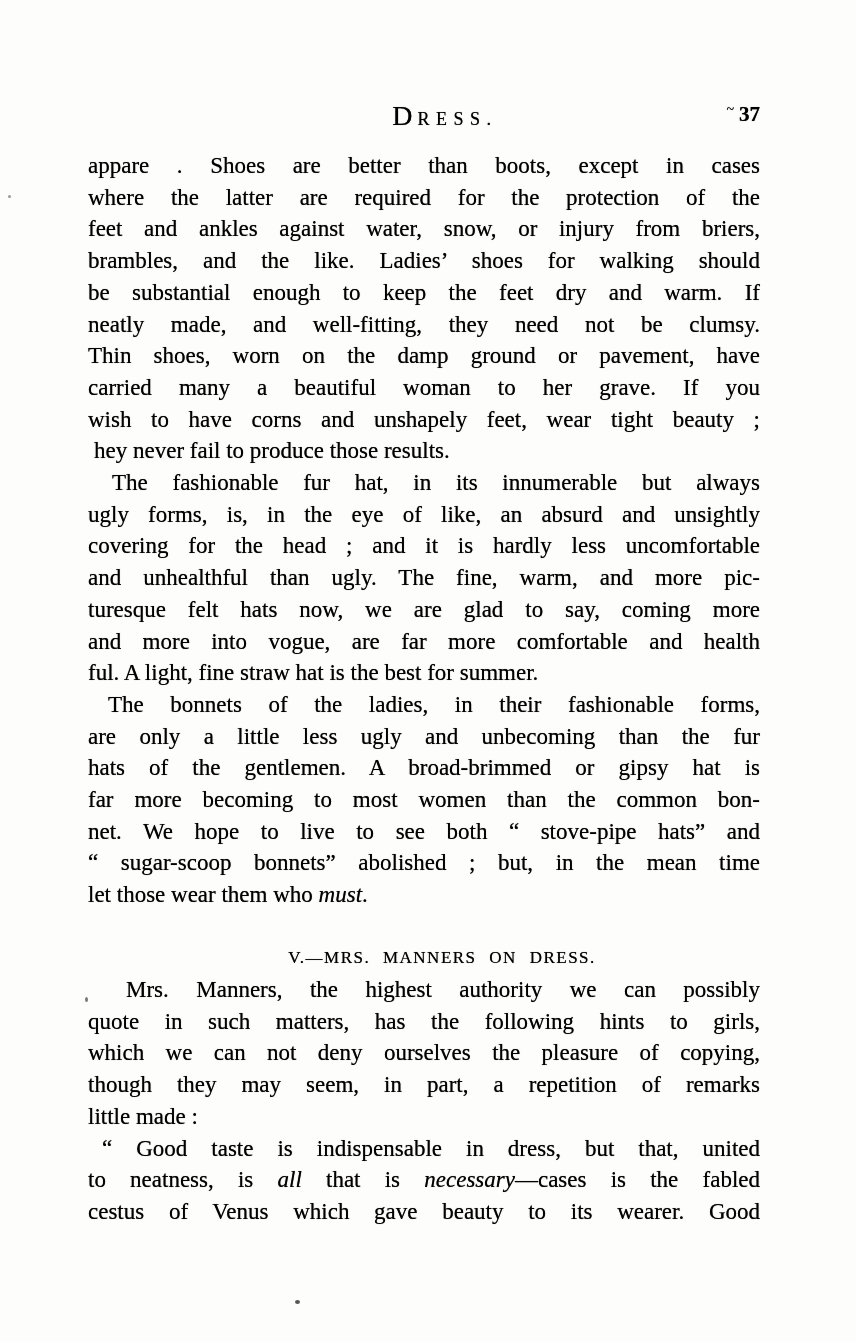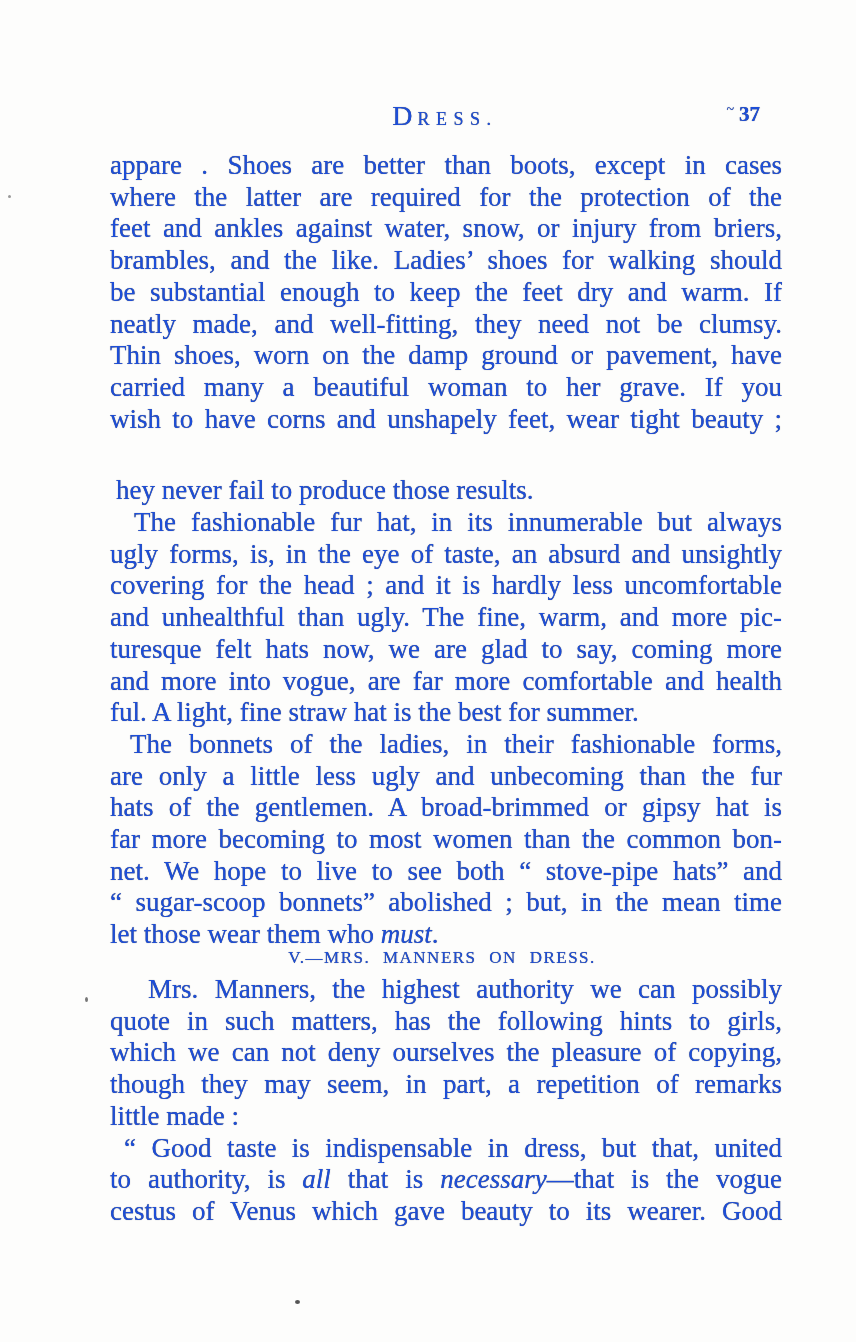--- a/index.html
+++ b/index.html
@@ -2,21 +2,21 @@
 <html><head>
 <meta charset="utf-8">
 <style>
   html, body { margin: 0; padding: 0; background: #e8e8e8; }
   .page {
     position: relative;
     width: 856px;
     height: 1342px;
     background: #fdfdfc;
     font-family: "Liberation Serif", "DejaVu Serif", serif;
-    color: #1d4ed8;
+    color: #000000;
     overflow: hidden;
   }
   .ink { text-shadow: 0 0 0.7px rgba(35,30,25,0.8); }
 
   
   .running-header {
     position: absolute;
     top: 100px; left: 94px;
     width: 672px; height: 36px;
   }
@@ -36,23 +36,23 @@
   .page-num .mark {
     font-size: 14px;
     vertical-align: 7px;
     margin-right: 5px;
     font-weight: normal;
   }
 
   
   .text-block {
     position: absolute;
-    left: 110px;
+    left: 88px;
     width: 672px;
-    font-size: 27px;
+    font-size: 23px;
     line-height: 31.7px;
   }
   #block1 { top: 150px; }
   #block2 { top: 974px; }
   .line { text-align: justify; }
   .line.j { text-align-last: justify; }
   .it { font-style: italic; }
 
   .section-heading {
     position: absolute;
@@ -89,23 +89,23 @@
   <div class="text-block" id="block1">
       <div class="line ink j"><span>appare .  Shoes are better than boots, except in cases</span></div>
       <div class="line ink j"><span>where the latter are required for the protection of the</span></div>
       <div class="line ink j"><span>feet and ankles against water, snow, or injury from briers,</span></div>
       <div class="line ink j"><span>brambles, and the like.  Ladies’ shoes for walking should</span></div>
       <div class="line ink j"><span>be substantial enough to keep the feet dry and warm.  If</span></div>
       <div class="line ink j"><span>neatly made, and well-fitting, they need not be clumsy.</span></div>
       <div class="line ink j"><span>Thin shoes, worn on the damp ground or pavement, have</span></div>
       <div class="line ink j"><span>carried many a beautiful woman to her grave.  If you</span></div>
       <div class="line ink j"><span>wish to have corns and unshapely feet, wear tight beauty ;</span></div>
-      <div class="line ink" style="text-indent: 6px; margin-top: 40px;"><span>hey never fail to produce those results.</span></div>
+      <div class="line ink" style="text-indent: 6px;"><span>hey never fail to produce those results.</span></div>
       <div class="line ink j" style="text-indent: 24px;"><span>The fashionable fur hat, in its innumerable but always</span></div>
-      <div class="line ink j"><span>ugly forms, is, in the eye of taste, an absurd and unsightly</span></div>
+      <div class="line ink j"><span>ugly forms, is, in the eye of like, an absurd and unsightly</span></div>
       <div class="line ink j"><span>covering for the head ; and it is hardly less uncomfortable</span></div>
       <div class="line ink j"><span>and unhealthful than ugly.  The fine, warm, and more pic-</span></div>
       <div class="line ink j"><span>turesque felt hats now, we are glad to say, coming more</span></div>
       <div class="line ink j"><span>and more into vogue, are far more comfortable and health</span></div>
       <div class="line ink"><span>ful.  A light, fine straw hat is the best for summer.</span></div>
       <div class="line ink j" style="text-indent: 20px;"><span>The bonnets of the ladies, in their fashionable forms,</span></div>
       <div class="line ink j"><span>are only a little less ugly and unbecoming than the fur</span></div>
       <div class="line ink j"><span>hats of the gentlemen.  A broad-brimmed or gipsy hat is</span></div>
       <div class="line ink j"><span>far more becoming to most women than the common bon-</span></div>
       <div class="line ink j"><span>net.  We hope to live to see both “ stove-pipe hats” and</span></div>
@@ -115,21 +115,21 @@
 
   <h3 class="section-heading ink">V.—MRS. MANNERS ON DRESS.</h3>
 
   <div class="text-block" id="block2">
       <div class="line ink j" style="text-indent: 38px;"><span>Mrs. Manners, the highest authority we can possibly</span></div>
       <div class="line ink j"><span>quote in such matters, has the following hints to girls,</span></div>
       <div class="line ink j"><span>which we can not deny ourselves the pleasure of copying,</span></div>
       <div class="line ink j"><span>though they may seem, in part, a repetition of remarks</span></div>
       <div class="line ink"><span>little made :</span></div>
       <div class="line ink j" style="text-indent: 14px;"><span>“ Good taste is indispensable in dress, but that, united</span></div>
-      <div class="line ink j"><span>to authority, is </span><span class="it">all</span><span> that is </span><span class="it">necessary</span><span>—that is the vogue</span></div>
+      <div class="line ink j"><span>to neatness, is </span><span class="it">all</span><span> that is </span><span class="it">necessary</span><span>—cases is the fabled</span></div>
       <div class="line ink j"><span>cestus of Venus which gave beauty to its wearer.  Good</span></div>
     </div>
 
   <div class="speck" id="speck1"></div>
   <div class="speck" id="speck2"></div>
   <div class="speck" id="speck3"></div>
 
 </div>
 
 </body></html>

